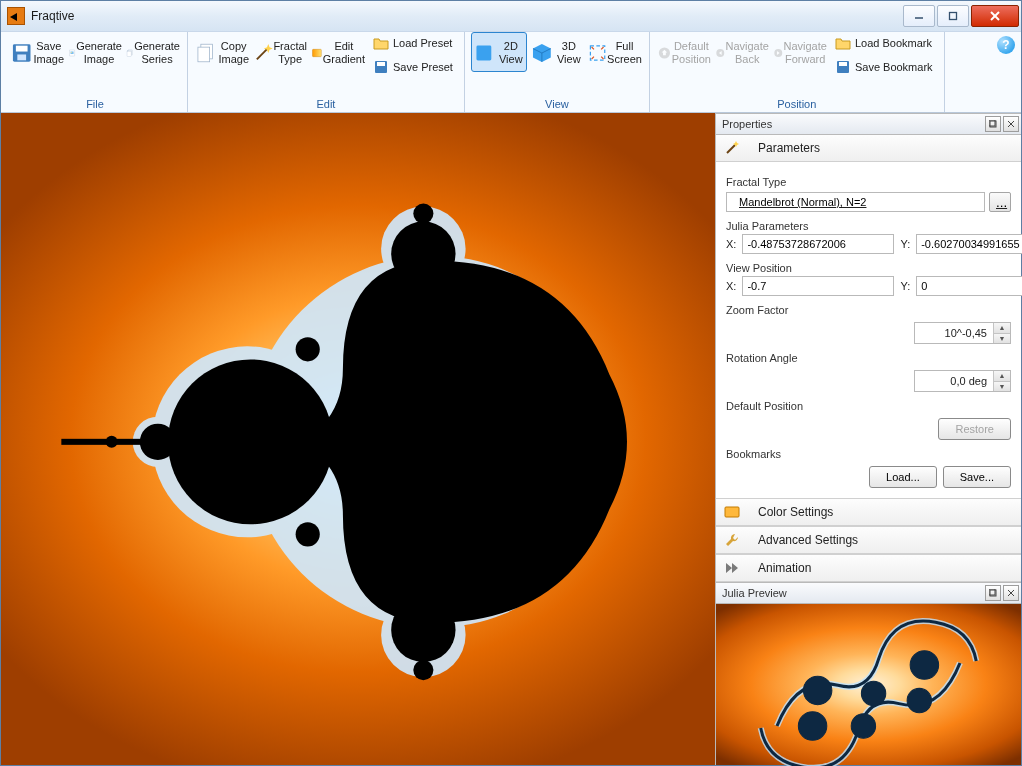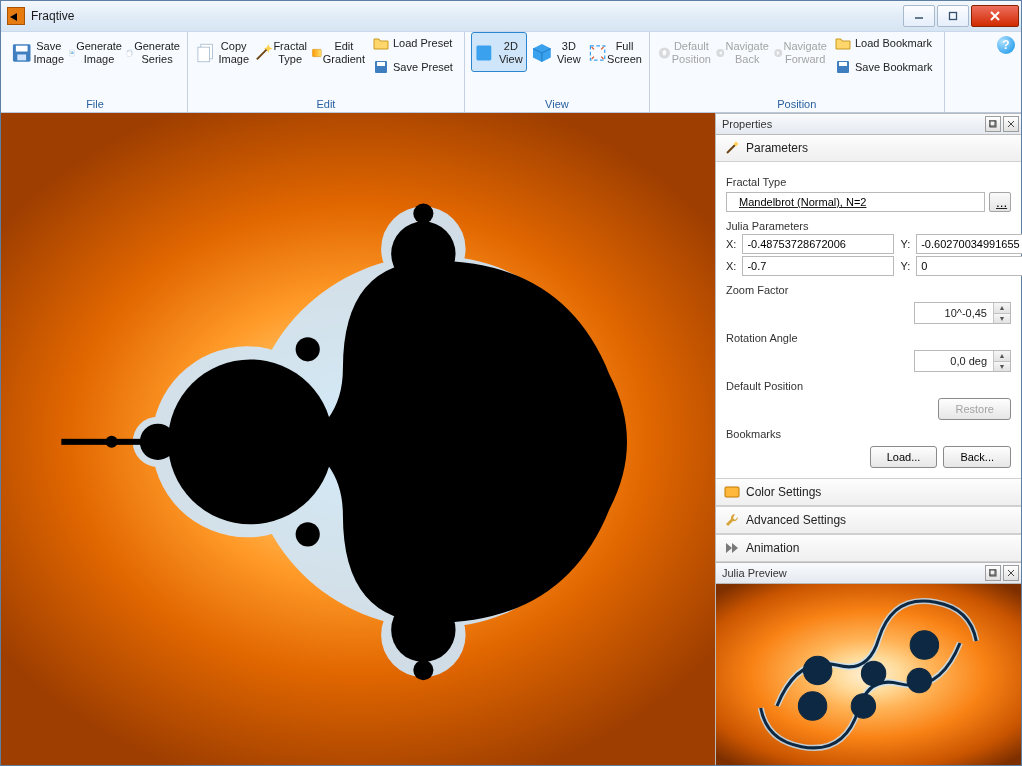--- a/index.html
+++ b/index.html
@@ -185,21 +185,21 @@
 
   .accordion{
     display:flex;flex-direction:column;
   }
   .acc-header{
     height:26px;
     background:var(--panel-sub-bg);
     border-top:1px solid #d0d0d0;
     border-bottom:1px solid #d0d0d0;
     display:flex;align-items:center;
-    padding:0 8px; gap:6px;
+    padding:0 8px; gap:18px;
     font-size:12px;
   }
   .acc-header:first-child{border-top:none;}
   .acc-ico{width:16px;height:16px;}
   .params-body{
     padding:8px 10px 10px 10px;
     background:#fff;
     display:flex;flex-direction:column;gap:2px;
     font-size:11px;
   }
@@ -538,20 +538,21 @@
           </div>
 
           <span class="field-label" data-name="julia-params-label" data-bind="params.julia_label" data-interactable="false">Julia Parameters</span>
           <div class="row2">
             <span class="lab" data-name="x-label" data-bind="labels.x" data-interactable="false">X:</span>
             <input class="txt" data-name="julia-x-input" data-interactable="true" value="-0.48753728672006" style="">
             <span class="lab" data-name="y-label" data-bind="labels.y" data-interactable="false">Y:</span>
             <input class="txt" data-name="julia-y-input" data-interactable="true" value="-0.60270034991655" style="">
           </div>
 
+          <span class="field-label" data-name="view-position-label" data-bind="params.position_label" data-interactable="false">View Position</span>
           <div class="row2">
             <span class="lab" data-bind="labels.x" data-interactable="false">X:</span>
             <input class="txt" data-name="view-x-input" data-interactable="true" value="-0.7" style="">
             <span class="lab" data-bind="labels.y" data-interactable="false">Y:</span>
             <input class="txt" data-name="view-y-input" data-interactable="true" value="0" style="">
           </div>
 
           <span class="field-label" data-name="zoom-factor-label" data-bind="params.zoom_label" data-interactable="false">Zoom Factor</span>
           <div class="right-row">
             <div class="spin" data-name="zoom-spinner" data-interactable="true">
@@ -575,21 +576,21 @@
           </div>
 
           <span class="field-label" data-name="default-position-label" data-bind="params.default_pos_label" data-interactable="false">Default Position</span>
           <div class="btn-row">
             <button class="btn disabled" data-name="restore-button" data-interactable="true" data-bind="params.restore">Restore</button>
           </div>
 
           <span class="field-label" data-name="bookmarks-label" data-bind="params.bookmarks_label" data-interactable="false">Bookmarks</span>
           <div class="btn-row">
             <button class="btn" data-name="bookmarks-load-button" data-interactable="true" data-bind="params.load">Load...</button>
-            <button class="btn" data-name="bookmarks-save-button" data-interactable="true" data-bind="params.save">Back...</button>
+            <button class="btn" data-name="bookmarks-save-button" data-interactable="true" data-bind="params.save">Save...</button>
           </div>
         </div>
 
         <div class="acc-header" data-name="color-settings-header" data-interactable="true">
           <svg class="acc-ico" viewBox="0 0 16 16" data-name="gradient-small-icon" data-interactable="false">
               <rect x="1" y="3" width="14" height="10" rx="1" fill="#ffb83b" stroke="#c37a00"></rect>
             </svg>
           <span data-bind="accordion.color_settings" data-interactable="false">Color Settings</span>
         </div>
         <div class="acc-header" data-name="advanced-settings-header" data-interactable="true">

